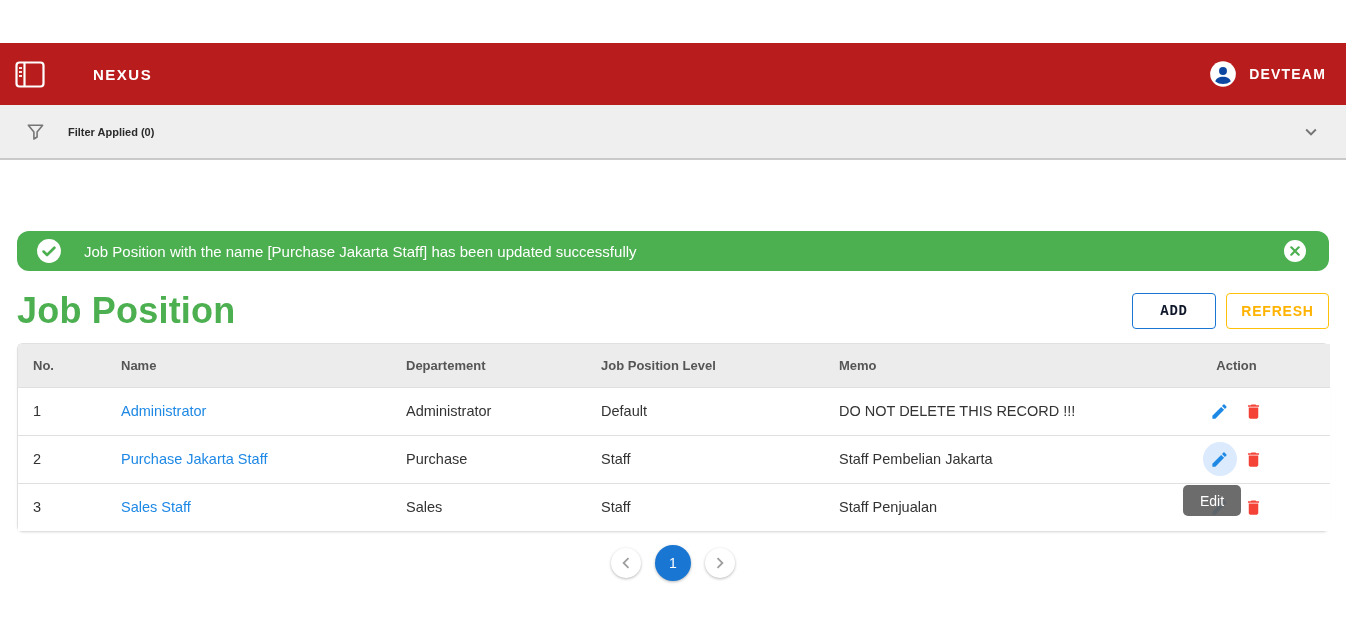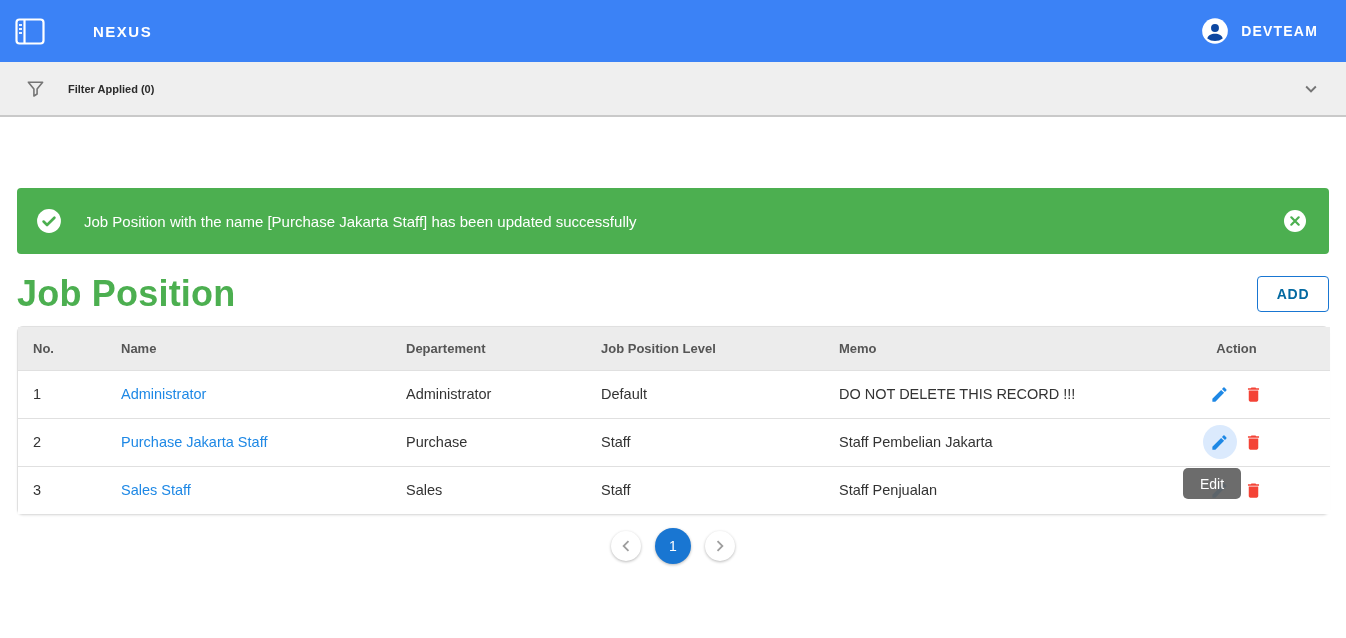--- a/index.html
+++ b/index.html
@@ -1,51 +1,51 @@
 <!DOCTYPE html>
 <html><head>
 <meta charset="utf-8">
 <style>
   * { margin:0; padding:0; box-sizing:border-box; }
   html,body { width:1346px; height:638px; background:#ffffff;
     font-family:"Liberation Sans", sans-serif; overflow:hidden; }
 
   
-  .topbar { height:62px; background:#3b82f6; display:flex; align-items:center;
-    padding:0 28px 0 13px; color:#fff; }
+  .topbar { height:62px; background:#b91c1c; display:flex; align-items:center;
+    padding:0 20px 0 13px; color:#fff;margin-top:43px; }
   .toggle-btn { width:34px; height:34px; display:flex; align-items:center;
     justify-content:center; cursor:pointer; background:none; border:none; }
   .brand { margin-left:46px; font-size:15px; font-weight:bold;
     letter-spacing:1.5px; color:#fff; }
   .topbar-spacer { flex:1; }
   .user-block { display:flex; align-items:center; gap:12px; cursor:pointer; }
   .user-name { font-size:14px; font-weight:bold; letter-spacing:1.2px; }
 
   
   .filterbar { height:55px; background:#efefef; border-bottom:2px solid #c9c9c9;
     display:flex; align-items:center; padding:0 24px 0 26px; }
   .filter-label { margin-left:23px; font-size:11px; font-weight:bold; color:#2b2b2b; }
   .filterbar-spacer { flex:1; }
 
   
   .content { padding:0 17px; }
 
-  .alert { margin-top:71px; height:66px; background:#4CAF50; border-radius:4px;
+  .alert { margin-top:71px; height:40px; background:#4CAF50; border-radius:12px;
     display:flex; align-items:center; padding:0 22px 0 19px; color:#fff; }
   .alert-msg { margin-left:22px; font-size:15px; font-weight:500; flex:1; }
   .alert-close { background:none; border:none; cursor:pointer; display:flex;
     align-items:center; }
 
   .title-row { margin-top:21px; display:flex; align-items:center; height:38px; }
   .page-title { font-size:36px; font-weight:bold; color:#4CAF50; letter-spacing:0.2px; }
   .title-spacer { flex:1; }
   .btn { height:36px; border-radius:4px; background:#fff; font-size:14px;
     font-weight:bold; letter-spacing:0.8px; cursor:pointer;
     font-family:"Liberation Sans", sans-serif; }
-  .btn-add { width:72px; border:1px solid #1976D2; color:#0369a1; }
+  .btn-add { width:84px; border:1px solid #1976D2; color:#0f172a;font-family:Liberation Mono, monospace; }
   .btn-refresh { width:103px; margin-left:10px; border:1px solid #FFC107; color:#FFB300; }
 
   
   .table-card { position:relative; margin-top:13px; border:1px solid #e0e0e0;
     border-radius:6px; overflow:visible; background:#fff;
     box-shadow:0 1px 2px rgba(0,0,0,0.08); }
   table { width:100%; border-collapse:collapse; table-layout:fixed; }
   col.c-no{width:88px;} col.c-name{width:285px;} col.c-dep{width:195px;}
   col.c-lvl{width:238px;} col.c-memo{width:339px;} col.c-act{width:167px;}
   thead tr { background:#ececec; height:43px;padding-left:24px; }
@@ -132,20 +132,21 @@
         <circle cx="12" cy="12" r="11" fill="#fff"></circle>
         <path d="M8.3 8.3l7.4 7.4M15.7 8.3l-7.4 7.4" stroke="#4CAF50" stroke-width="2.2" stroke-linecap="round"></path>
       </svg>
     </button>
   </div>
 
   <div class="title-row">
     <h1 class="page-title">Job Position</h1>
     <span class="title-spacer"></span>
     <button class="btn btn-add">ADD</button>
+    <button class="btn btn-refresh">REFRESH</button>
   </div>
 
   <div class="table-card">
     <table>
       <colgroup>
         <col class="c-no">
           <col class="c-name">
           <col class="c-dep">
         <col class="c-lvl">
           <col class="c-memo">

